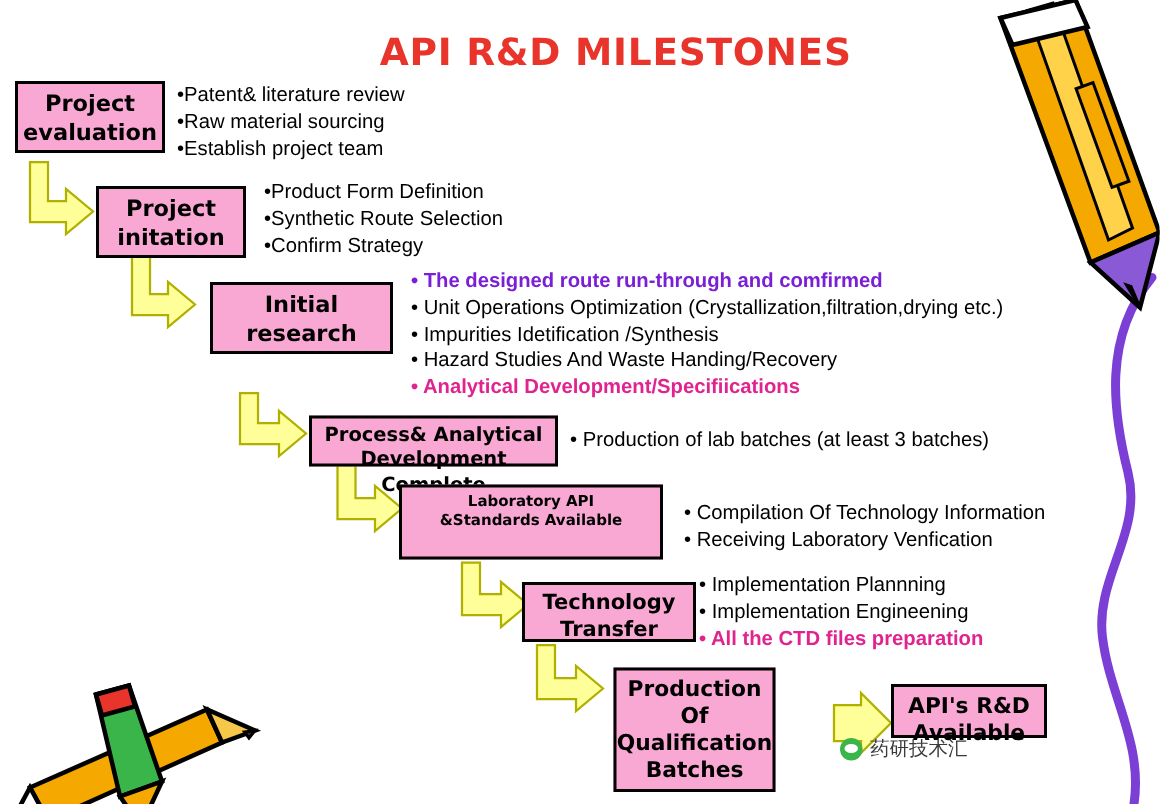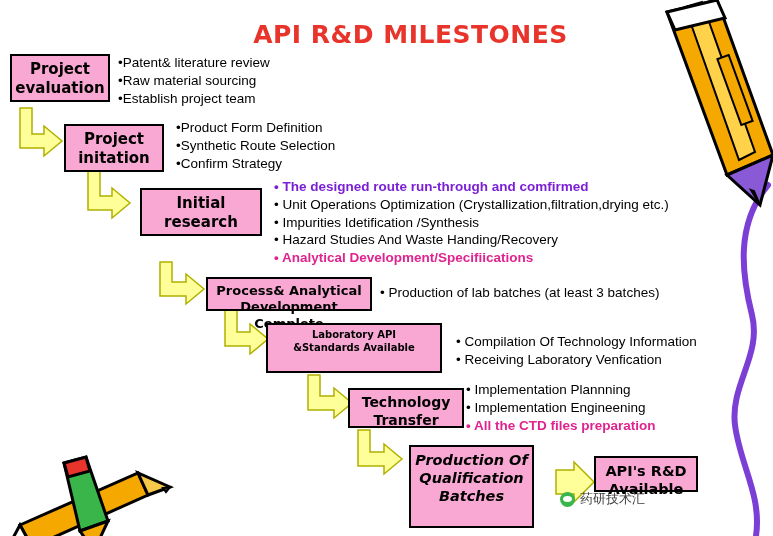--- a/index.html
+++ b/index.html
@@ -164,21 +164,21 @@
     </span>
   </div>
 
   <div class="node" style="left:348px; top:388px; width:116px; height:40px; font-size:14px;">
     <span>
       <span>Technology</span><br>
       <span>Transfer</span>
     </span>
   </div>
 
-  <div class="node" style="left:409px; top:445px; width:125px; height:83px; font-size:14.5px;font-style:italic;">
+  <div class="node" style="left:409px; top:445px; width:108px; height:83px; font-size:14.5px;">
     <span>
       <span>Production Of</span><br>
       <span>Qualification</span><br>
       <span>Batches</span>
     </span>
   </div>
 
   <div class="node" style="left:594px; top:456px; width:104px; height:36px; font-size:14.5px;">
     <span>
       <span>API's R&amp;D</span><br>

